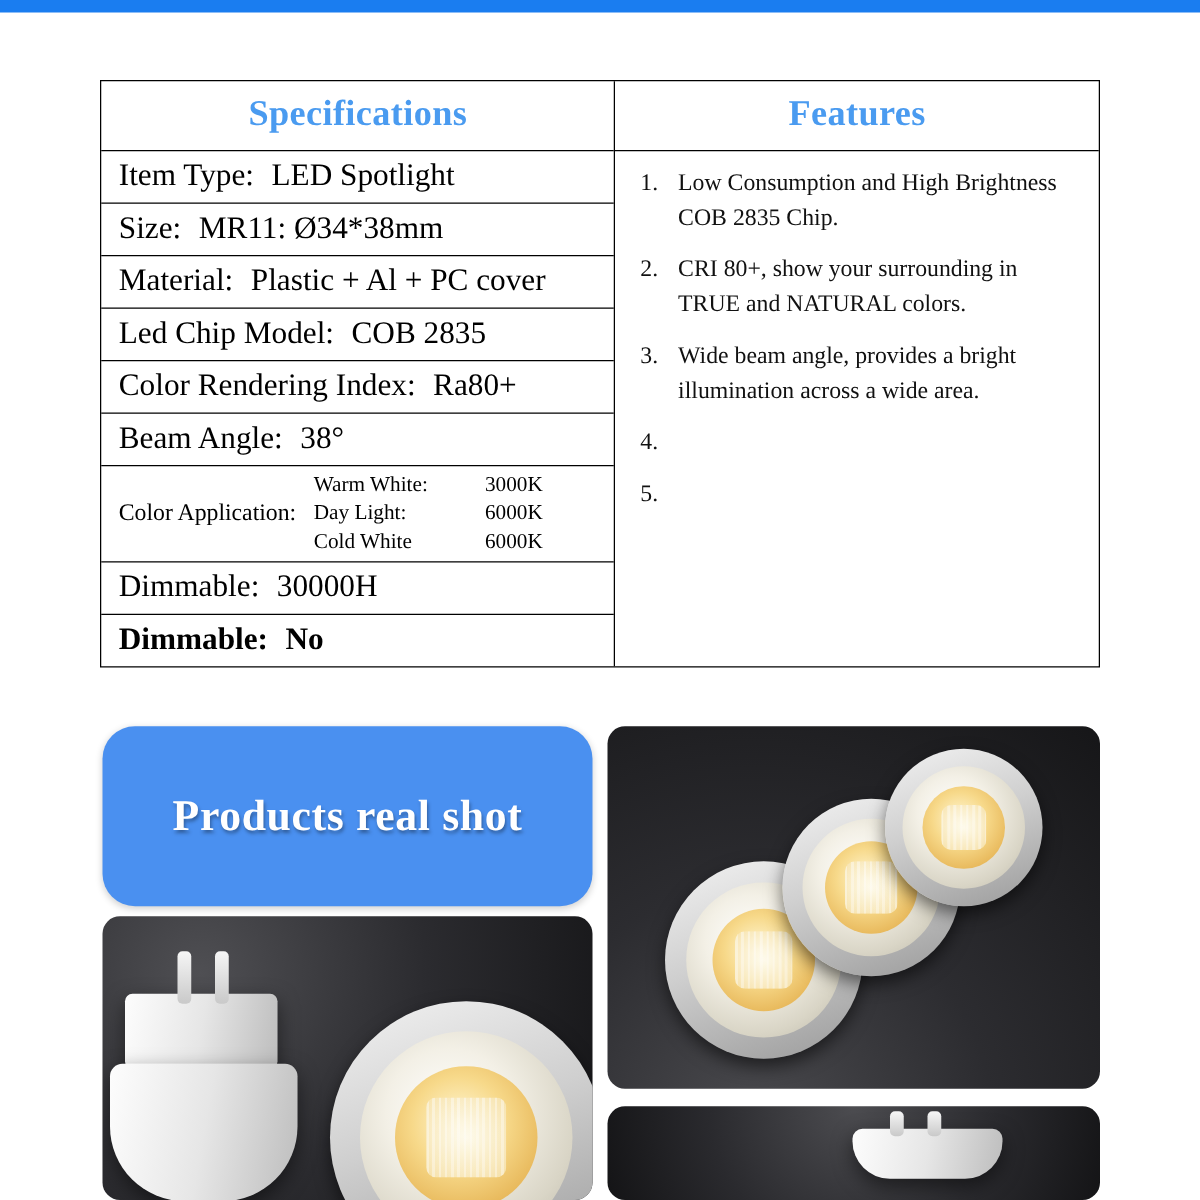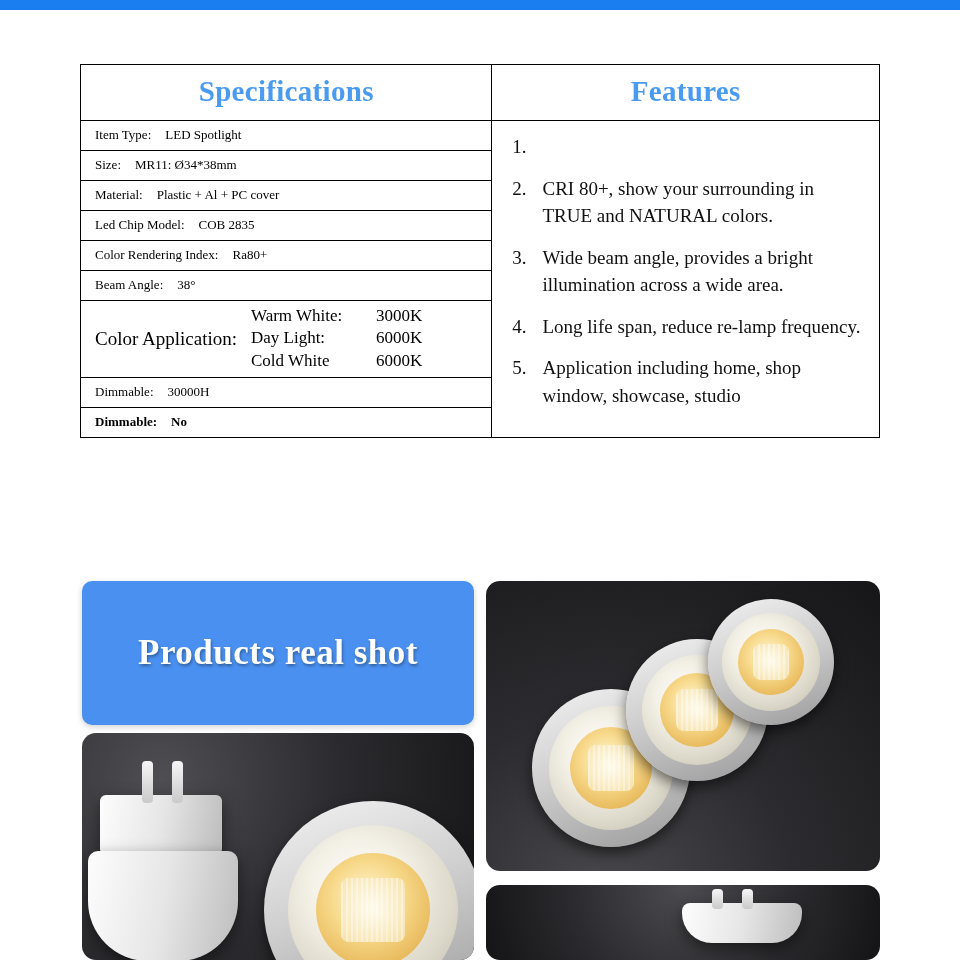--- a/index.html
+++ b/index.html
@@ -50,21 +50,21 @@
     font-family: "Liberation Serif", serif;
     font-weight: bold;
     font-size: 29px;
     padding: 10px 0 12px 0;
     border-bottom: 1px solid #000;
     letter-spacing: 0.3px;
   }
   .spec-row {
     border-bottom: 1px solid #000;
     font-family: "Liberation Serif", serif;
-    font-size: 13px;
+    font-size: 25px;
     color: #000;
     padding: 6px 0 7px 14px;
     box-sizing: border-box;
     white-space: nowrap;
   }
   .spec-row:last-child {
     border-bottom: none;
     font-weight: bold;
   }
   .spec-label {
@@ -84,20 +84,21 @@
   .ct-label {
     white-space: nowrap;
     margin-right: 14px;
   }
   .ct-values {
     font-size: 17px;
     line-height: 1.32;
   }
   .ct-values .ct-line {
     display: flex;
+    gap: 12px;
   }
   .ct-name {
     display: inline-block;
     width: 125px;
   }
 
   .feat-list {
     padding: 12px 18px 10px 6px;
     box-sizing: border-box;
   }
@@ -125,21 +126,21 @@
   .gallery { position: absolute; left: 0; top: 0; width: 960px; height: 960px; pointer-events: none; }
   .gallery > * { pointer-events: auto; }
 
   .banner {
     position: absolute;
     left: 82px;
     top: 581px;
     width: 392px;
     height: 144px;
     background: #4a90f0;
-    border-radius: 10px;
+    border-radius: 26px;
     display: flex;
     align-items: center;
     justify-content: center;
     box-shadow: 0 2px 6px rgba(0,0,0,0.18);
   }
   .banner-text {
     color: #ffffff;
     font-family: "Liberation Serif", serif;
     font-weight: bold;
     font-size: 35px;
@@ -269,36 +270,35 @@
     <div class="spec-row">
       <span class="spec-label">Dimmable:</span><span class="spec-value">No</span>
     </div>
   </div>
 
   <div class="col-feat">
     <div class="col-head">Features</div>
     <div class="feat-list">
       <div class="feat-item">
         <span class="feat-num">1.</span>
+        <span class="feat-text">Low Consumption and High Brightness COB 2835 Chip.</span>
       </div>
       <div class="feat-item">
         <span class="feat-num">2.</span>
         <span class="feat-text">CRI 80+, show your surrounding in TRUE and NATURAL colors.</span>
       </div>
       <div class="feat-item">
         <span class="feat-num">3.</span>
         <span class="feat-text">Wide beam angle, provides a bright illumination across a wide area.</span>
       </div>
       <div class="feat-item">
         <span class="feat-num">4.</span>
-        <span class="feat-text">Long life span, reduce re-lamp frequency.</span>
       </div>
       <div class="feat-item">
         <span class="feat-num">5.</span>
-        <span class="feat-text">Application including home, shop window, showcase, studio</span>
       </div>
     </div>
   </div>
 </div>
 
 <div class="gallery">
 
   <div class="banner">
     <span class="banner-text">Products real shot</span>
   </div>

